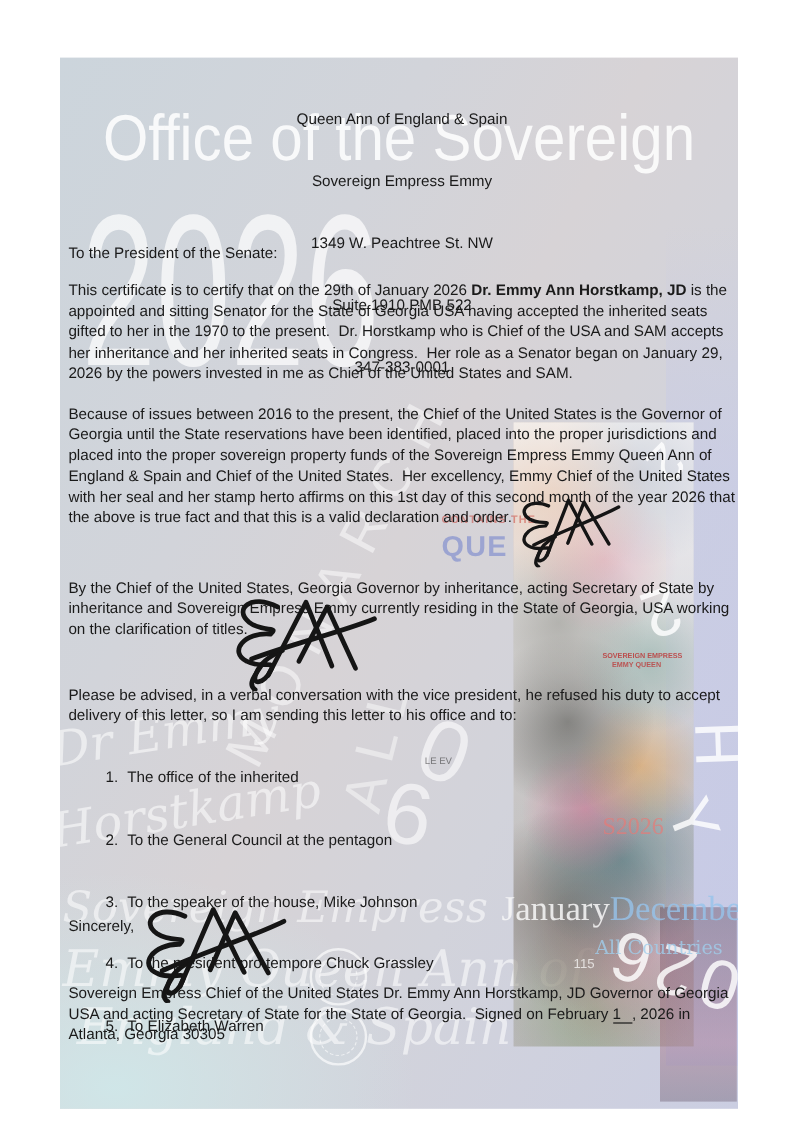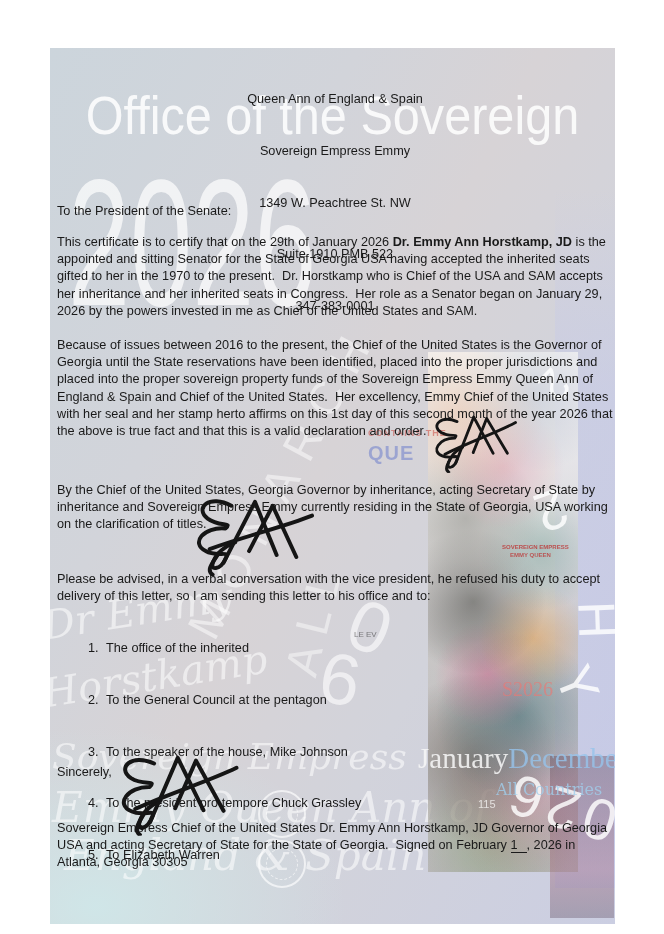--- a/index.html
+++ b/index.html
@@ -39,21 +39,21 @@
       radial-gradient(circle at 60% 70%, rgba(40,90,100,0.6), transparent 22%),
       radial-gradient(circle at 30% 78%, rgba(70,60,50,0.6), transparent 20%),
       radial-gradient(circle at 65% 86%, rgba(200,120,150,0.5), transparent 18%),
       radial-gradient(circle at 45% 94%, rgba(90,130,60,0.45), transparent 16%),
       linear-gradient(to bottom, rgba(235,230,220,0.5), rgba(125,118,108,0.45));
   }
   #collage-dark{position:absolute;left:500px;top:708px;width:64px;height:162px;
     background:linear-gradient(to bottom, rgba(80,50,70,0.35), rgba(160,100,120,0.4) 70%, rgba(90,70,90,0.35));}
   .tinytext{position:absolute;pointer-events:none;white-space:nowrap;}
   #txt-contains{left:318px;top:380px;font-size:9px;font-weight:bold;letter-spacing:1px;color:rgba(200,60,50,0.5);}
-  #txt-que{left:318px;top:394px;font-size:20px;font-weight:bold;color:rgba(70,95,200,0.4);letter-spacing:1px;}
+  #txt-que{left:318px;top:394px;font-size:24px;font-weight:bold;color:rgba(70,95,200,0.4);letter-spacing:1px;}
   #txt-leev{left:304px;top:582px;font-size:8px;color:rgba(40,40,40,0.55);}
   #txt-red1{left:452px;top:496px;font-size:6px;font-weight:bold;color:rgba(190,40,40,0.75);}
   #txt-red2{left:460px;top:504px;font-size:6px;font-weight:bold;color:rgba(190,40,40,0.7);}
   #txt-s2026{left:452px;top:630px;font-size:20px;font-family:"Liberation Serif",serif;color:rgba(235,120,115,0.65);}
   #txt-115{left:428px;top:750px;font-size:11px;color:rgba(255,255,255,0.7);}
   #txt-janudec{left:368px;top:694px;font-size:29px;font-family:"Liberation Serif",serif;}
   #txt-janudec .jan{color:rgba(248,248,248,0.85);}
   #txt-janudec .dec{color:rgba(150,195,235,0.8);}
   #txt-allcountries{left:446px;top:732px;font-size:16px;font-family:"DejaVu Serif",serif;color:rgba(160,205,235,0.8);}
   .seal{position:absolute;border:2px solid rgba(255,255,255,0.65);border-radius:50%;}

